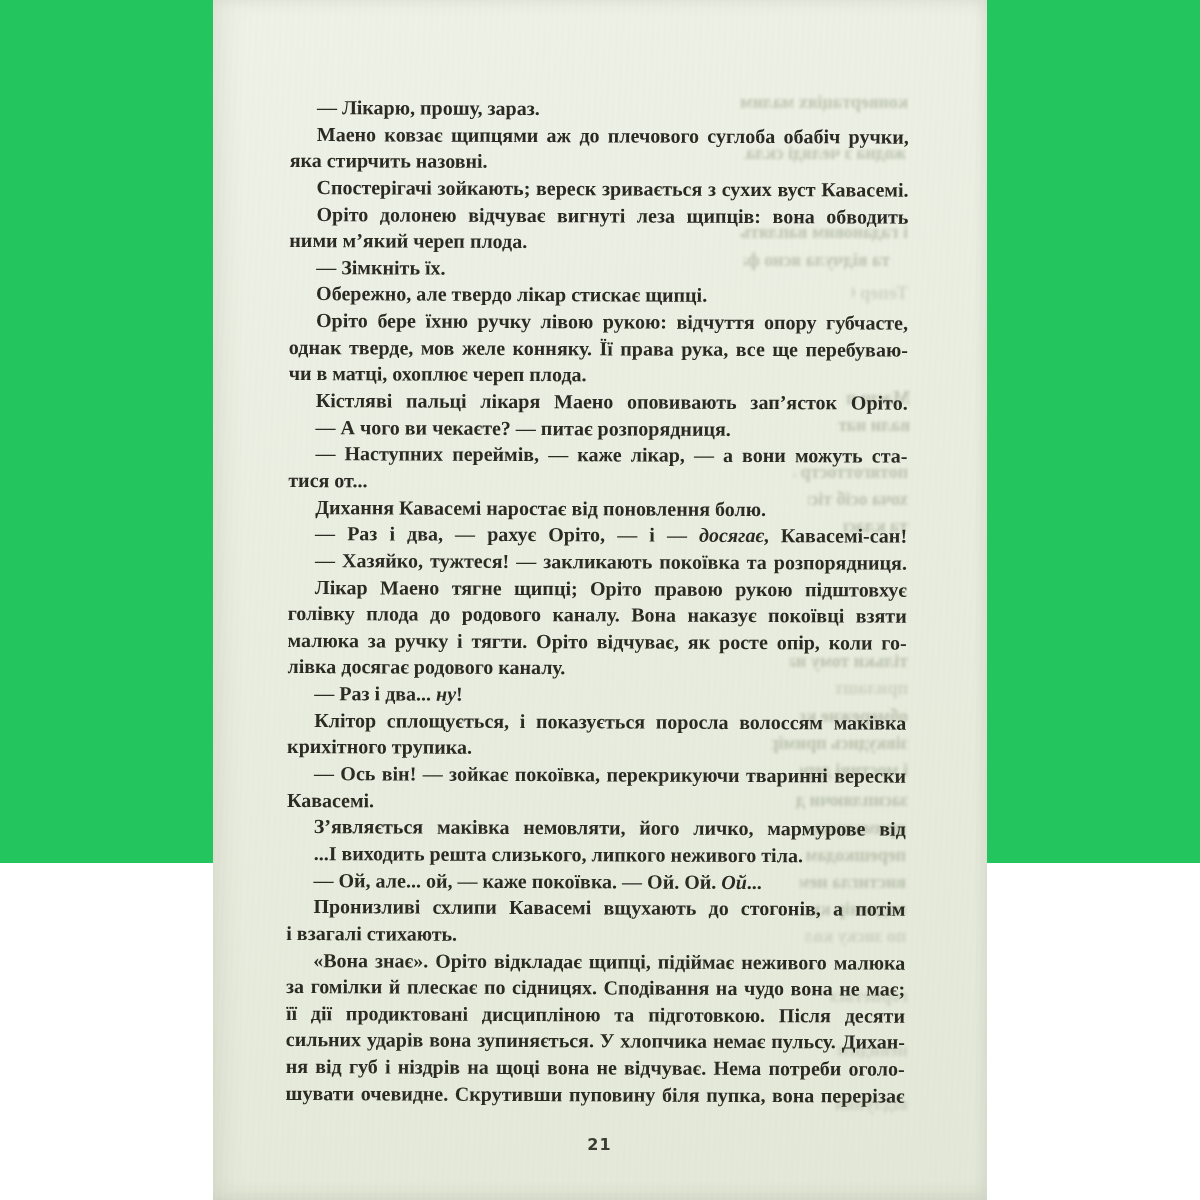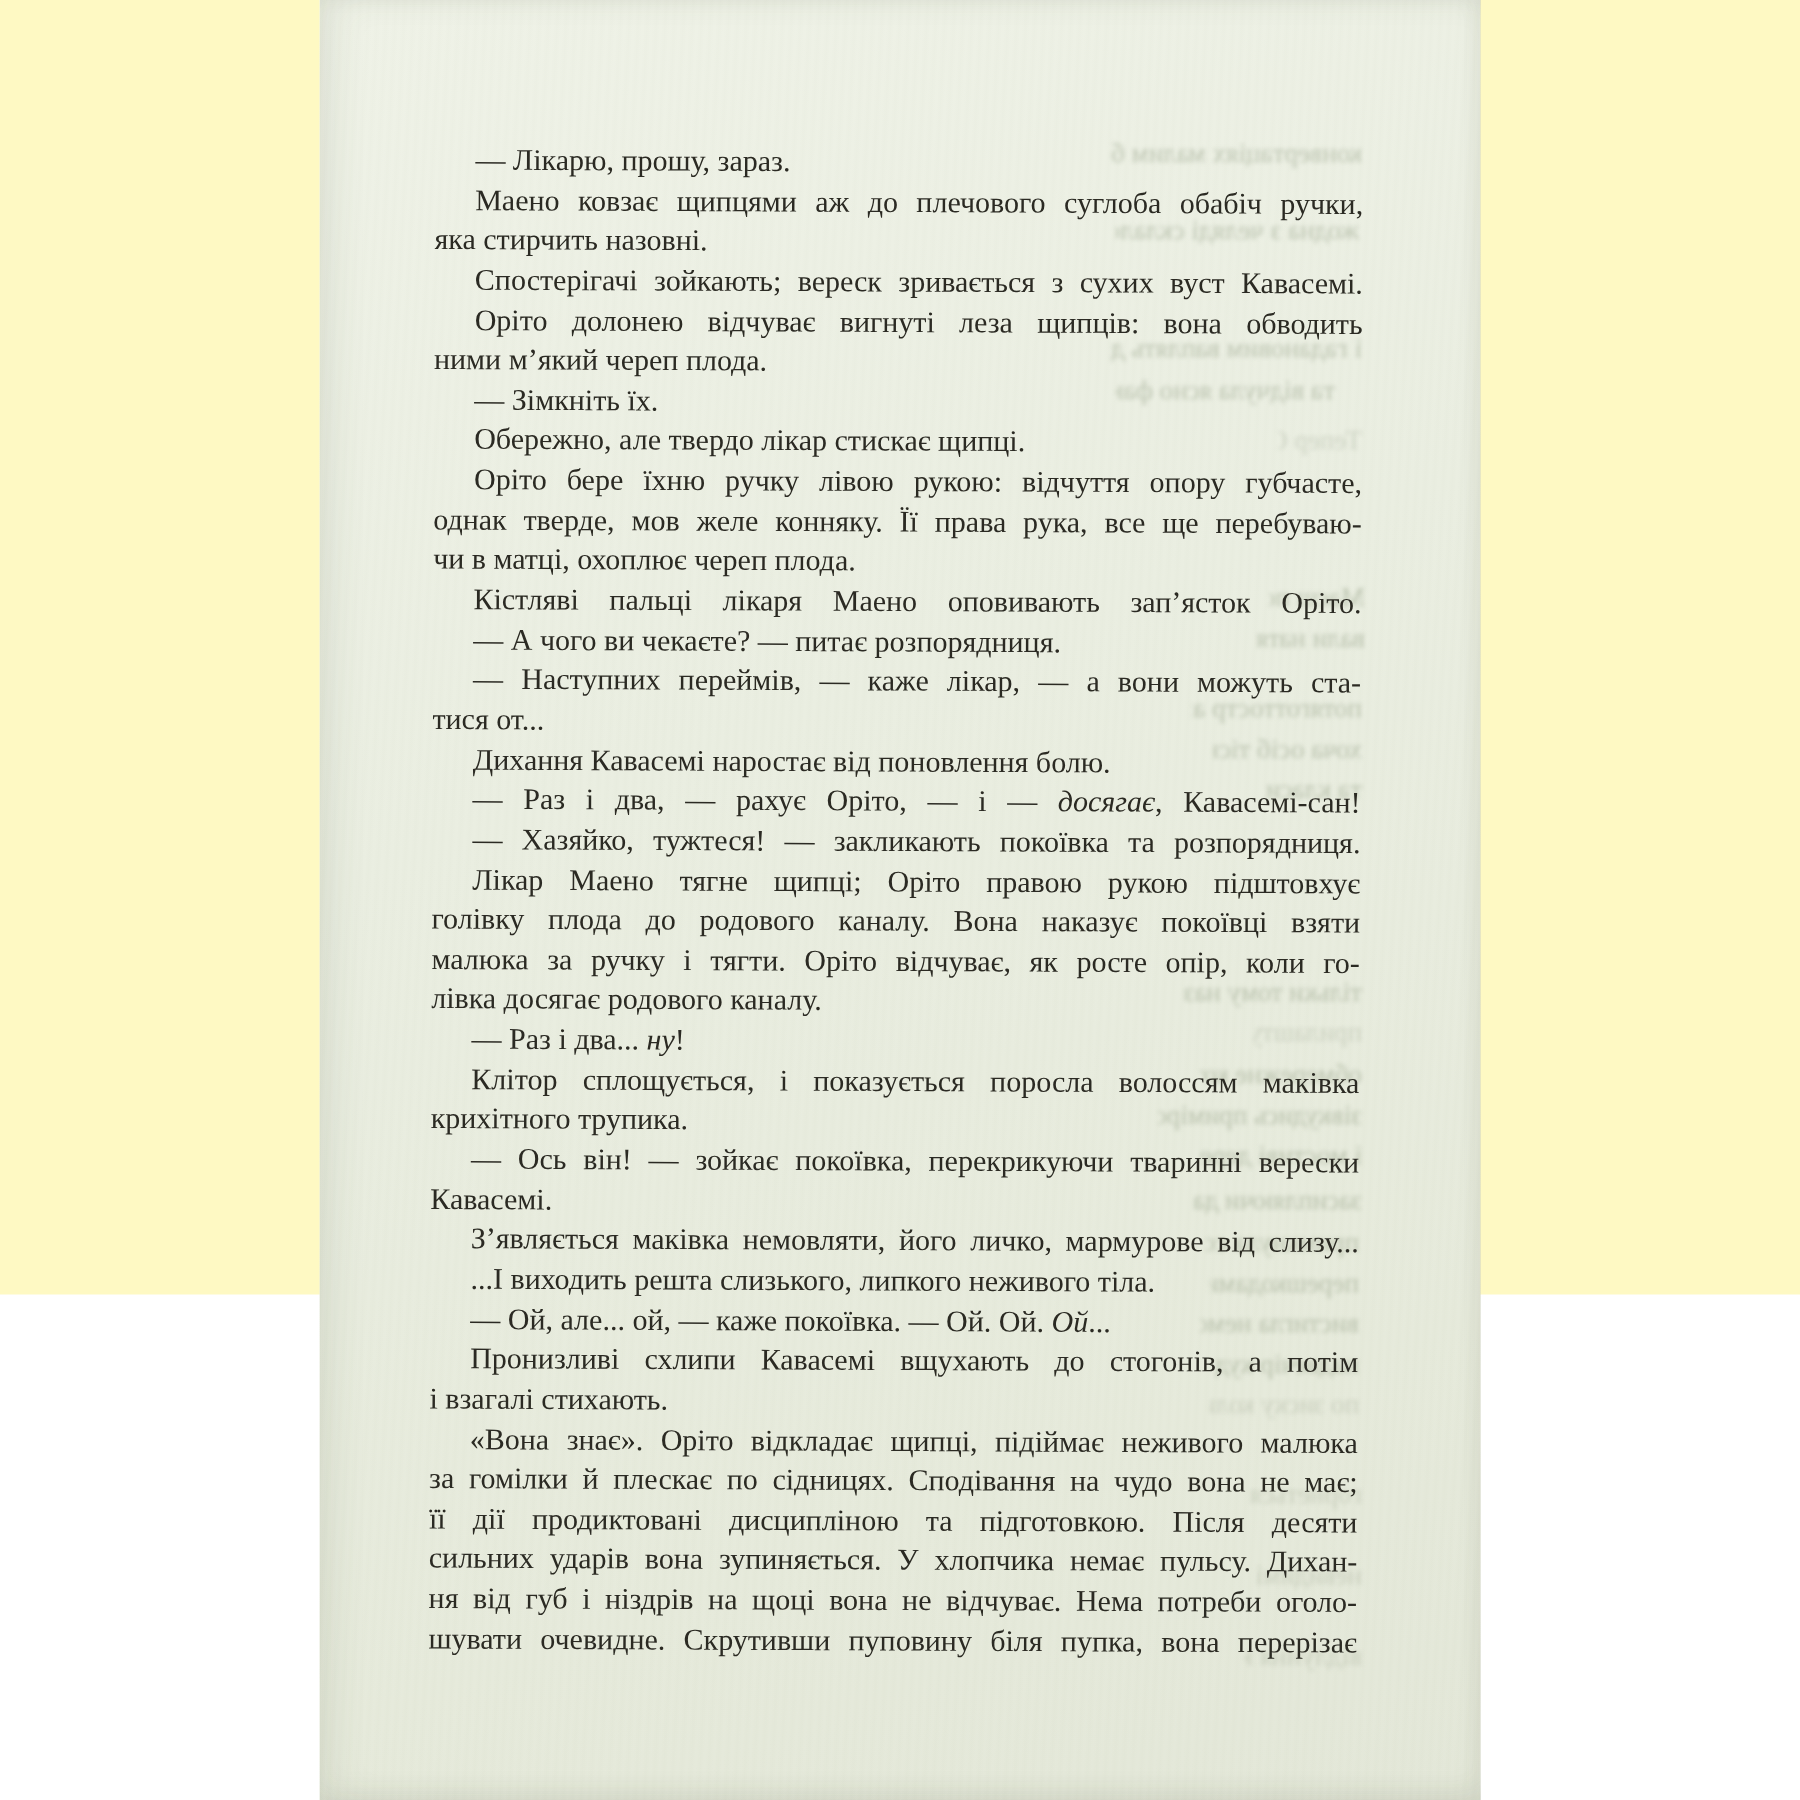--- a/index.html
+++ b/index.html
@@ -8,21 +8,22 @@
     width: 1200px;
     height: 1200px;
     background: #ffffff;
     overflow: hidden;
     font-family: "Liberation Serif", serif;
   }
   .stage {
     position: relative;
     width: 1200px;
     height: 863px;
-    background: #fef9c3;
+    background: #22c55e;
+    font-weight: bold;
   }
   
   .photo-page {
     position: absolute;
     left: 213px;
     top: 0;
     width: 774px;
     height: 1200px;
     background: linear-gradient(160deg, #eff2e7 0%, #eaeee1 40%, #e6eadb 78%, #e3e7d8 100%);
     box-shadow:
@@ -164,13 +165,14 @@
       <div class="line indent j">Пронизливі схлипи Кавасемі вщухають до стогонів, а потім</div>
       <div class="line">і взагалі стихають.</div>
       <div class="line indent j">«Вона знає». Оріто відкладає щипці, підіймає неживого малюка</div>
       <div class="line j">за гомілки й плескає по сідницях. Сподівання на чудо вона не має;</div>
       <div class="line j">її дії продиктовані дисципліною та підготовкою. Після десяти</div>
       <div class="line j">сильних ударів вона зупиняється. У хлопчика немає пульсу. Дихан-</div>
       <div class="line j">ня від губ і ніздрів на щоці вона не відчуває. Нема потреби оголо-</div>
       <div class="line j">шувати очевидне. Скрутивши пуповину біля пупка, вона перерізає</div>
     </div>
 
+  <div class="page-number">21</div>
 </div>
 
 </body></html>

